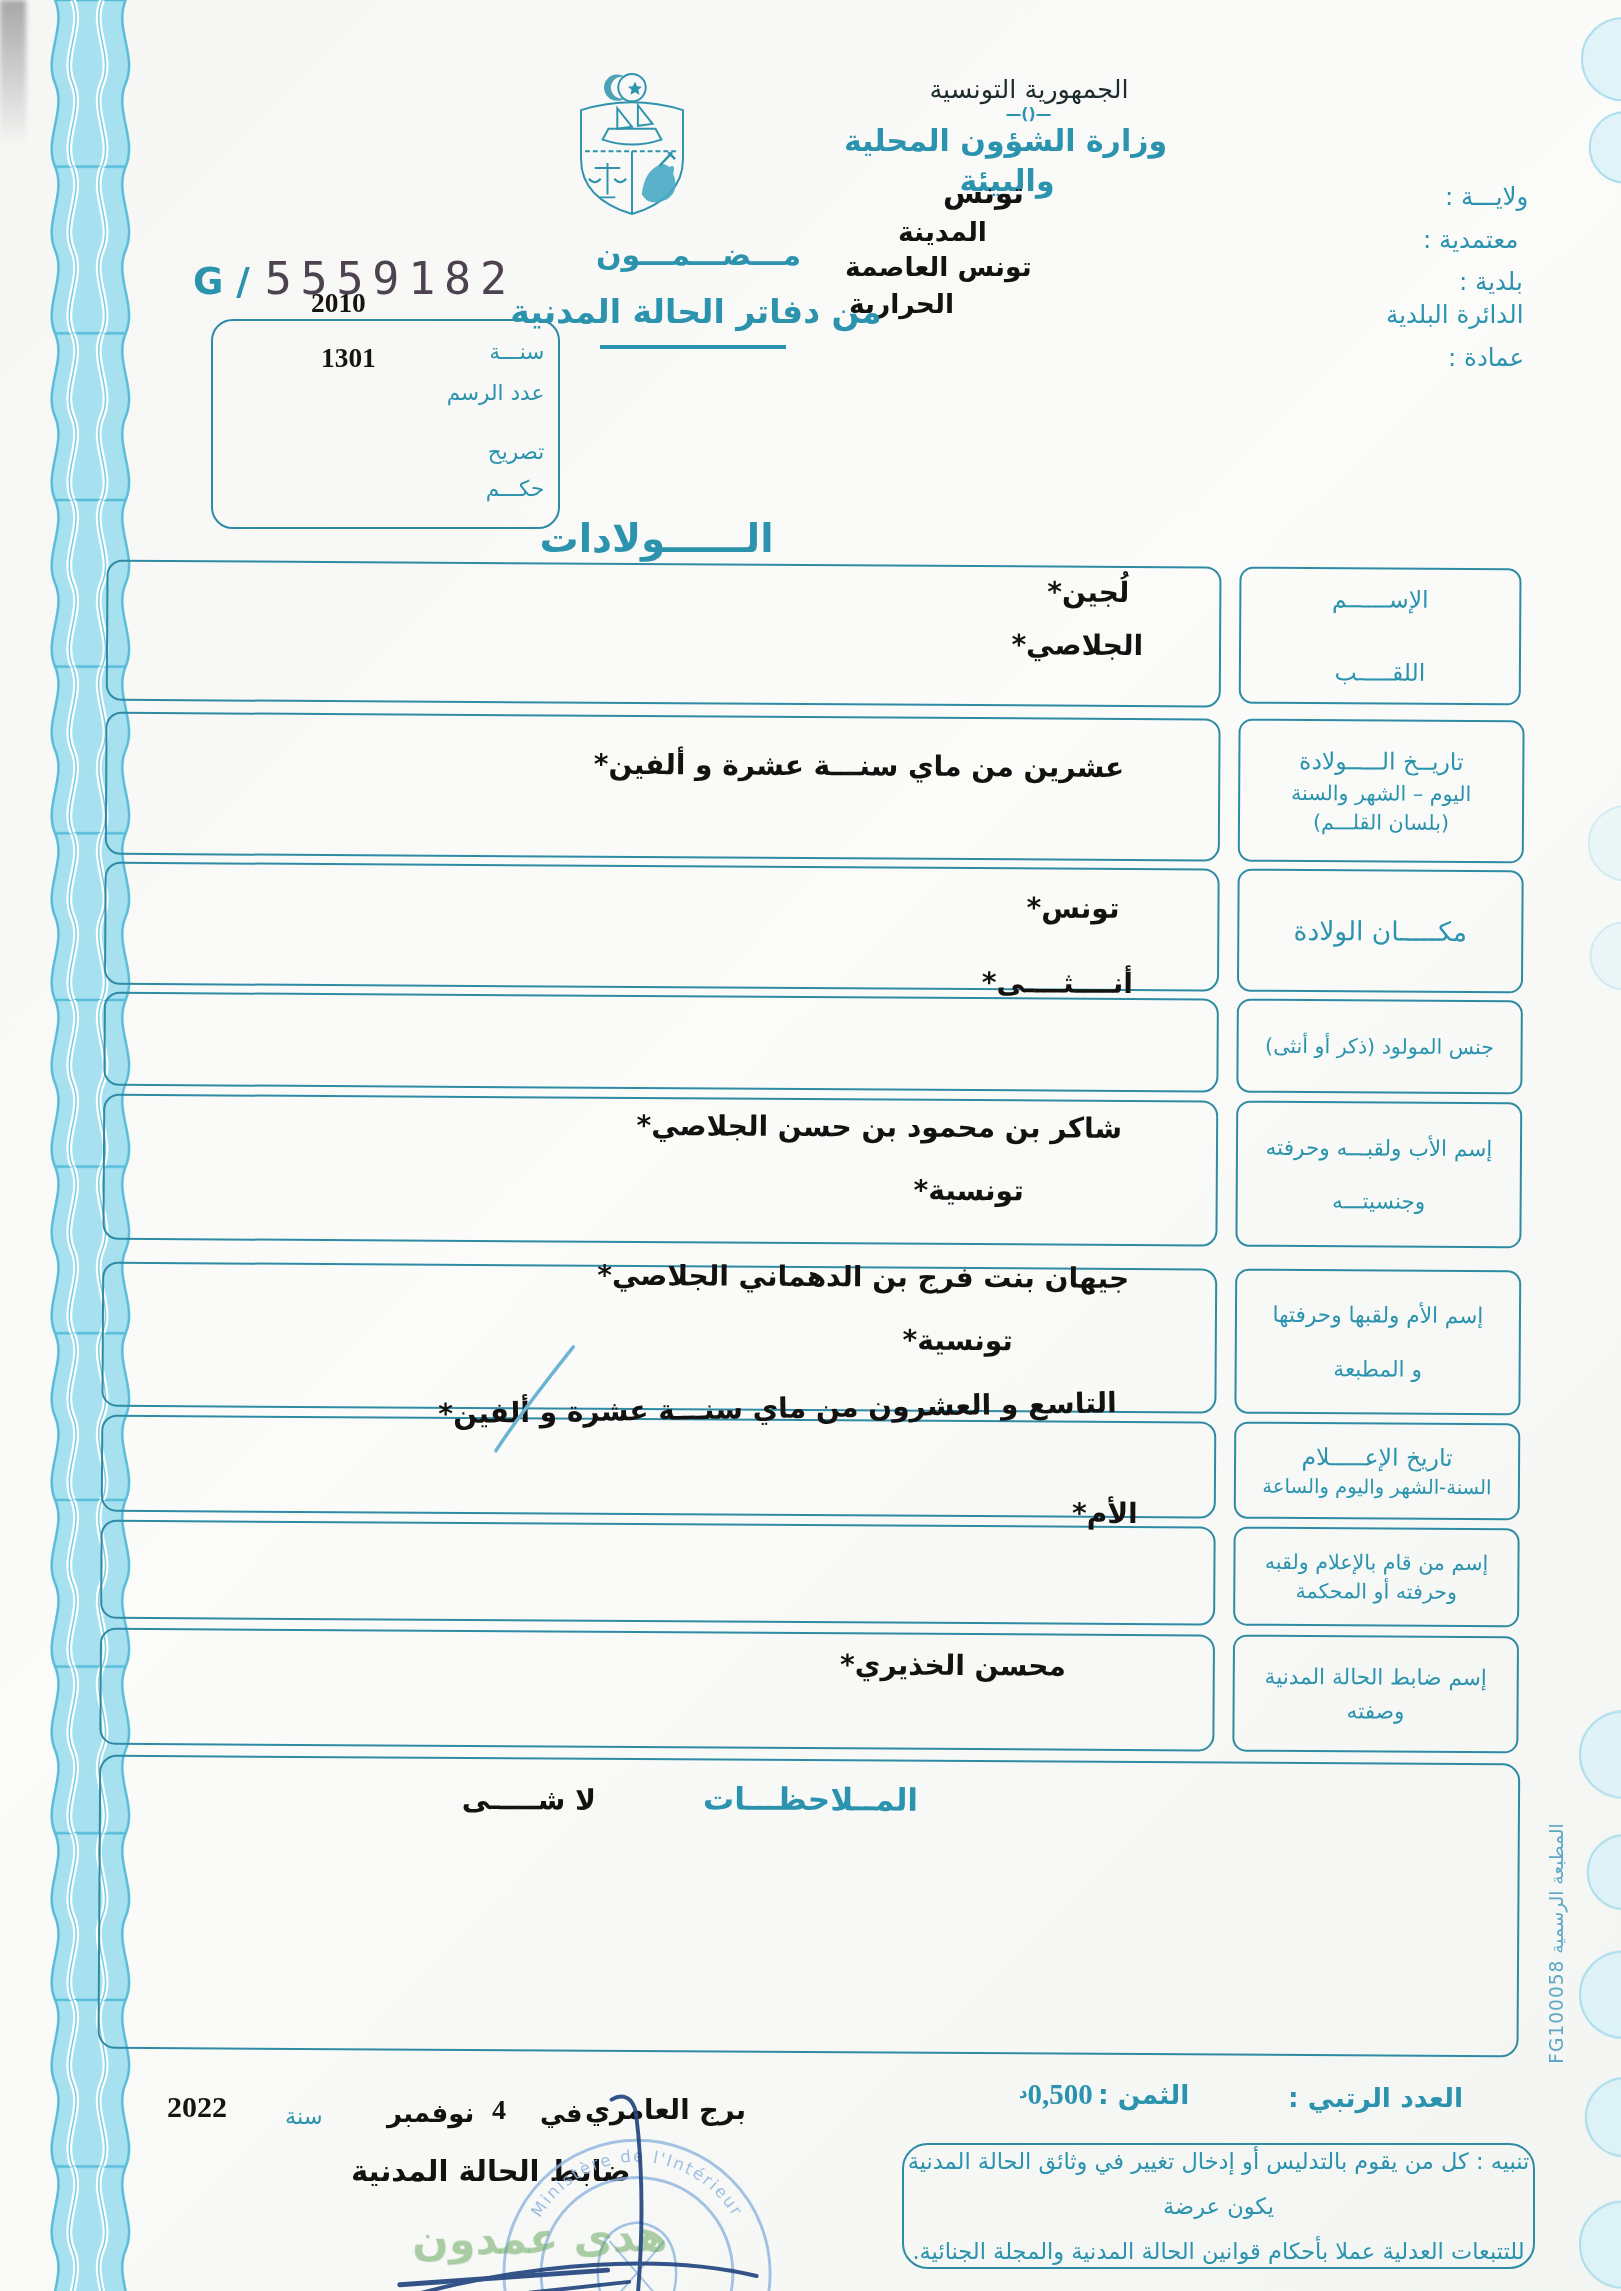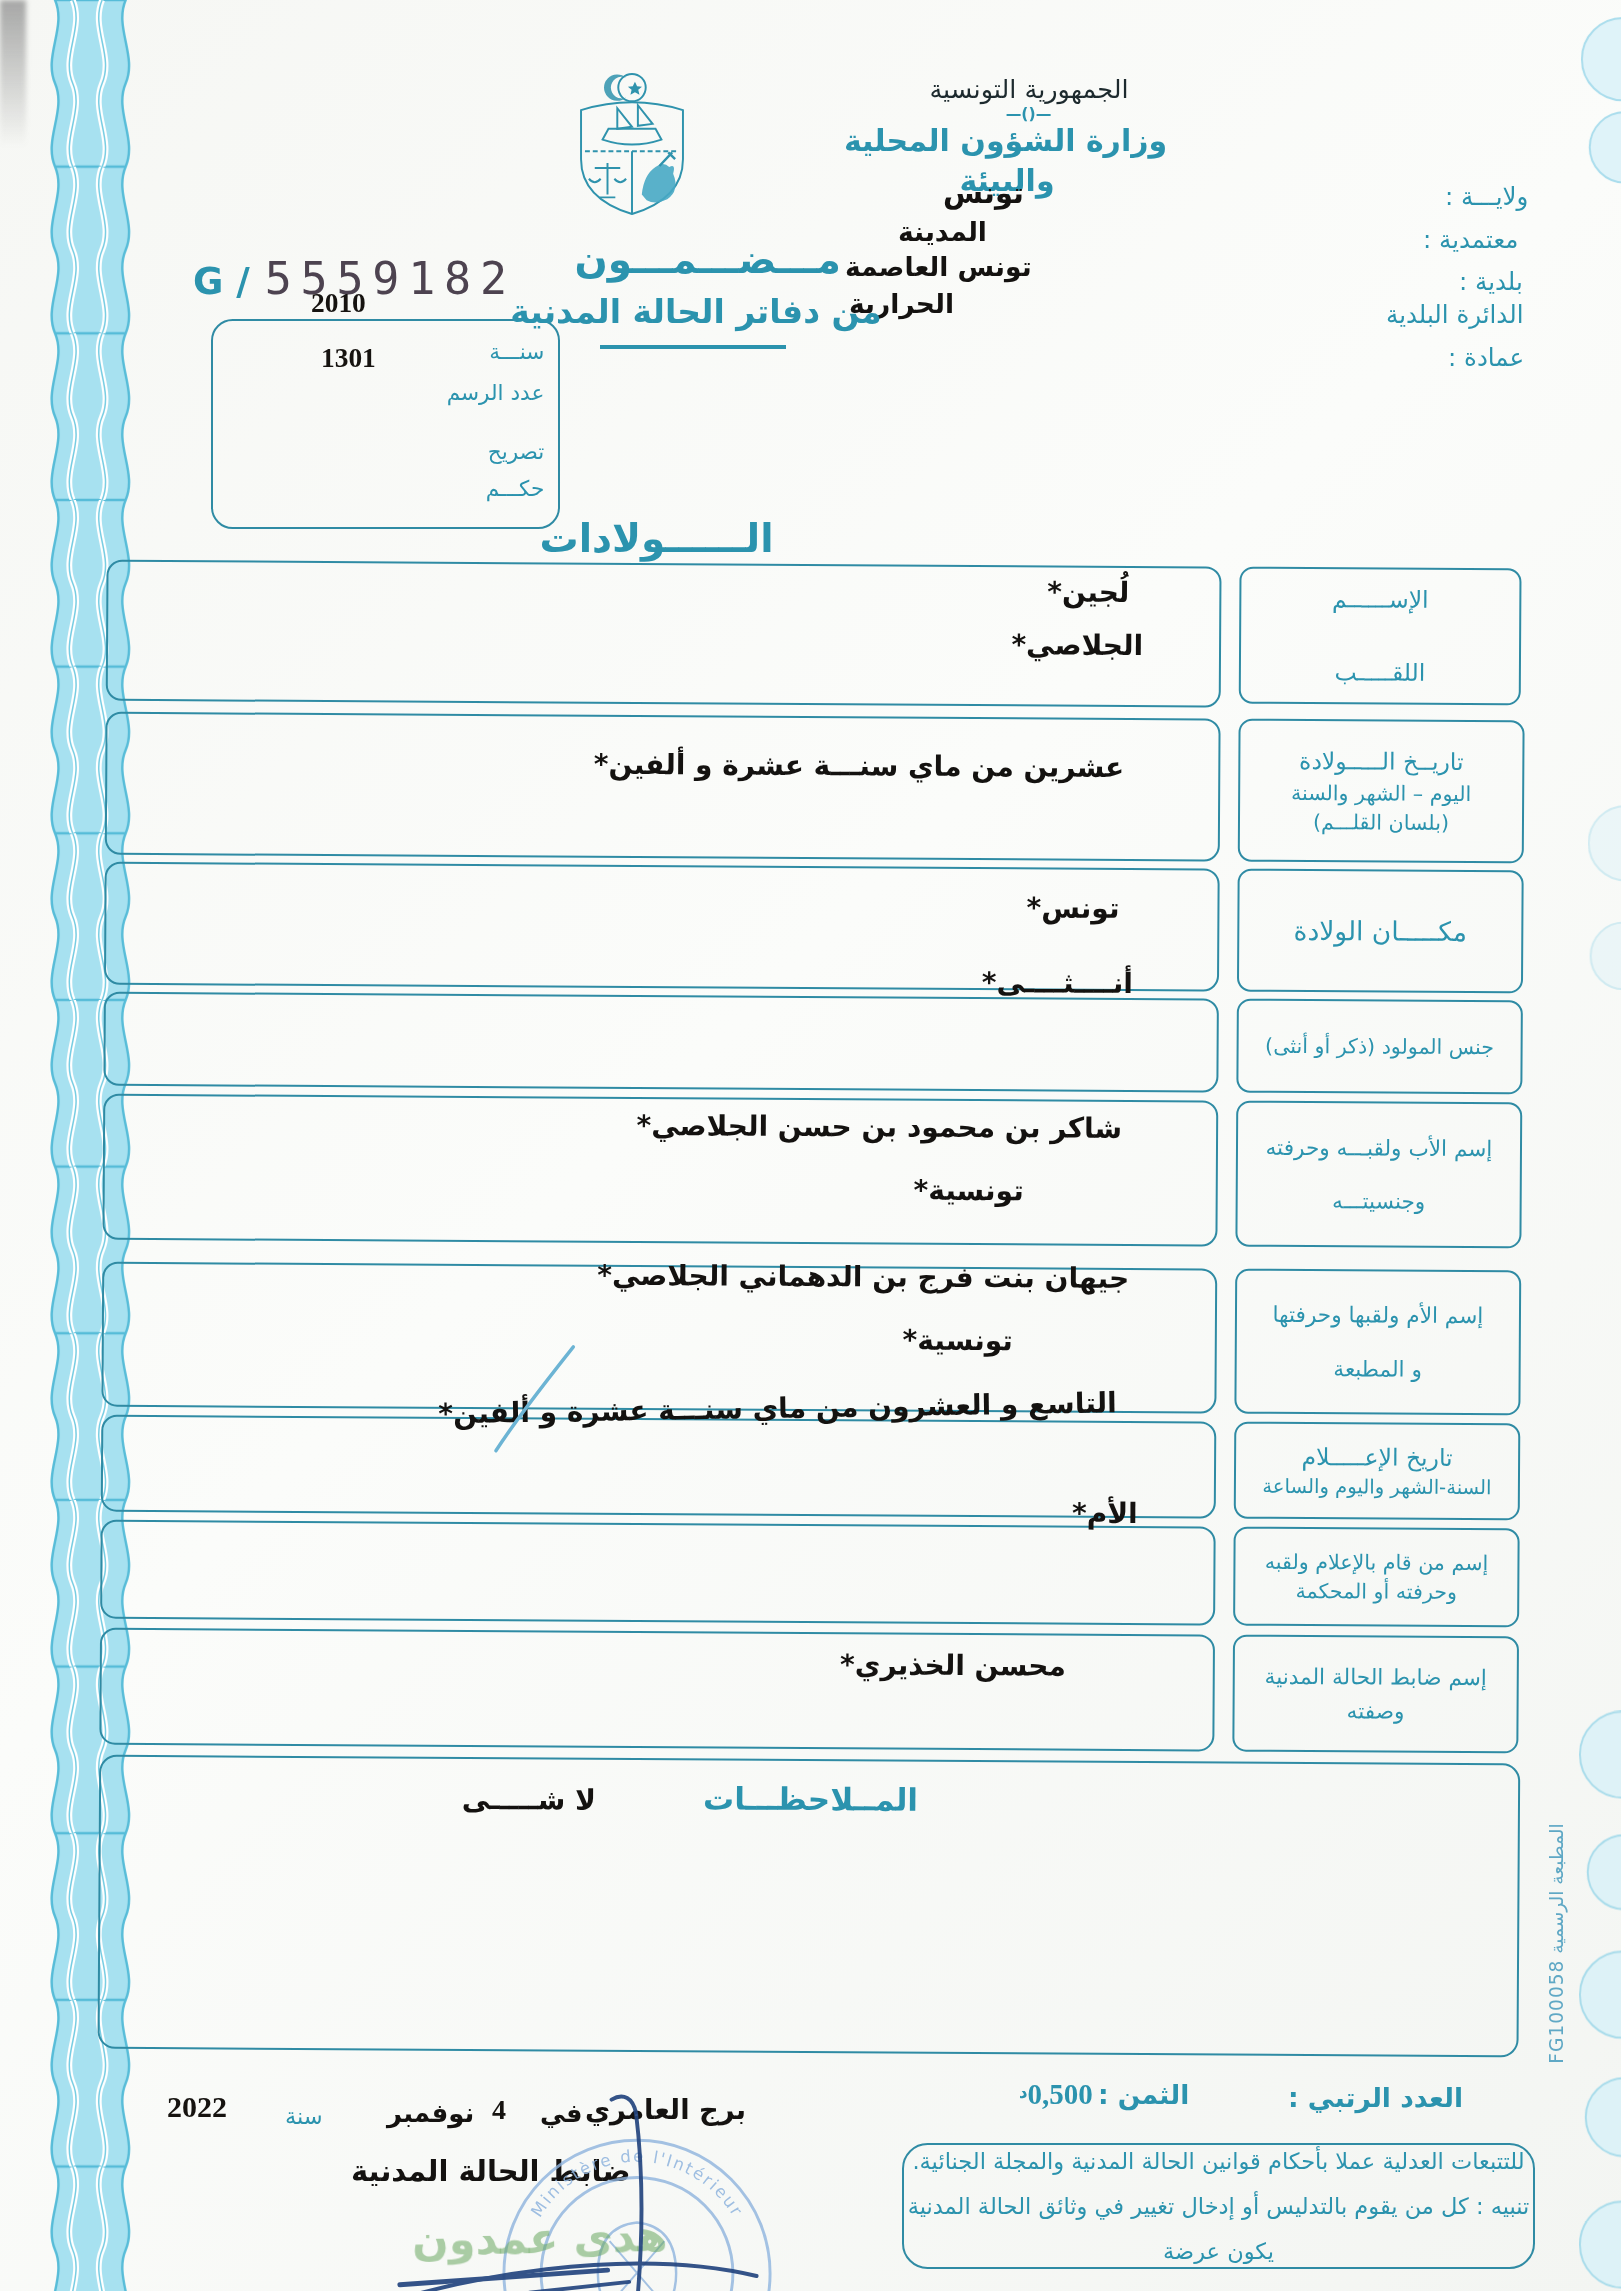--- a/index.html
+++ b/index.html
@@ -103,21 +103,21 @@
   <div class="abs num" style="left:311px;top:288px;font-size:27.4px">2010</div>
 
   <div class="abs" style="left:211px;top:319px;width:345px;height:206px;border:2.9px solid #2f8ba4;border-radius:21.6px">
     <div class="abs lbl" style="right:13.7px;top:17.6px;font-size:21.6px">سنـــة</div>
     <div class="abs lbl" style="right:13.7px;top:59px;font-size:21.6px">عدد الرسم</div>
     <div class="abs lbl" style="right:13.7px;top:118px;font-size:21.6px">تصريح</div>
     <div class="abs lbl" style="right:13.7px;top:155px;font-size:21.6px">حكـــم</div>
     <div class="abs num" style="left:108px;top:21.6px;font-size:27.4px">1301</div>
   </div>
 
-  <div class="abs title-teal" style="left:606px;top:237px;width:235px;font-size:39px">مـــضـــمـــون</div>
+  <div class="abs title-teal" style="left:581px;top:237px;width:235px;font-size:30px">مـــضـــمـــون</div>
   <div class="abs title-teal" style="left:510px;top:292px;width:372px;font-size:33px">من دفاتر الحالة المدنية</div>
   <div class="abs" style="left:600px;top:345px;width:186px;height:3.9px;background:#2b93ae"></div>
   <div class="abs title-teal" style="left:529px;top:516px;width:255px;font-size:39px;text-underline-offset:9.8px;text-decoration-thickness:2.9px">الــــــولادات</div>
 
   <div class="skew">
 
     <div class="vbox" style="top:564px;height:137px">
       <span class="val" style="right:90px;top:7.8px">لُجين*</span>
       <span class="val" style="right:76px;top:61px">الجلاصي*</span>
     </div>
@@ -198,22 +198,22 @@
   </div>
 
   <div class="abs title-teal" style="left:1288px;top:2082px;font-size:26.5px;white-space:nowrap">العدد الرتبي :</div>
 
   <div class="abs" style="left:1019px;top:2078px;white-space:nowrap">
     <span class="title-teal" style="font-size:26.5px">الثمن :</span>
     <span class="title-teal num" style="font-size:29px;color:#2b93ae">0,500</span><sup class="title-teal" style="font-size:16.7px">د</sup>
   </div>
 
   <div class="notice-box">
+    <div>تنبيه : كل من يقوم بالتدليس أو إدخال تغيير في وثائق الحالة المدنية يكون عرضة</div>
     <div>للتتبعات العدلية عملا بأحكام قوانين الحالة المدنية والمجلة الجنائية.</div>
-    <div>تنبيه : كل من يقوم بالتدليس أو إدخال تغيير في وثائق الحالة المدنية يكون عرضة</div>
   </div>
 
   <span class="abs val" style="left:585px;top:2094px;font-size:27.4px">برج العامري</span>
   <span class="abs val" style="left:540px;top:2098px;font-size:25.5px">في</span>
   <span class="abs num" style="left:492px;top:2094px;font-size:28px;position:absolute">4</span>
   <span class="abs val" style="left:387px;top:2098px;font-size:26px">نوفمبر</span>
   <span class="abs lbl" style="left:285px;top:2103px;font-size:22.5px">سنة</span>
   <span class="abs num" style="left:167px;top:2090px;font-size:30px;position:absolute">2022</span>
 
   <div class="abs val" style="left:351px;top:2154px;font-size:29px">ضابط الحالة المدنية</div>

